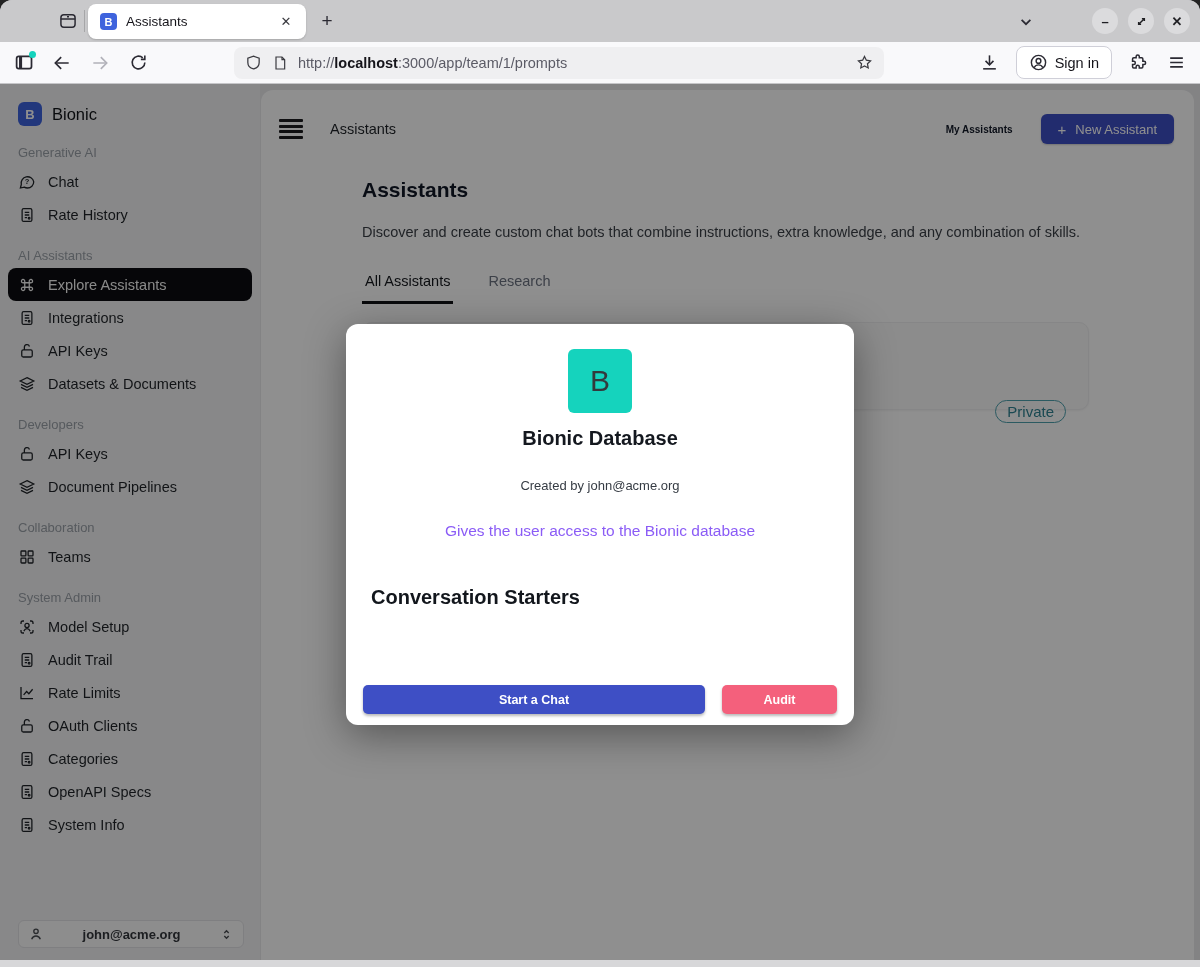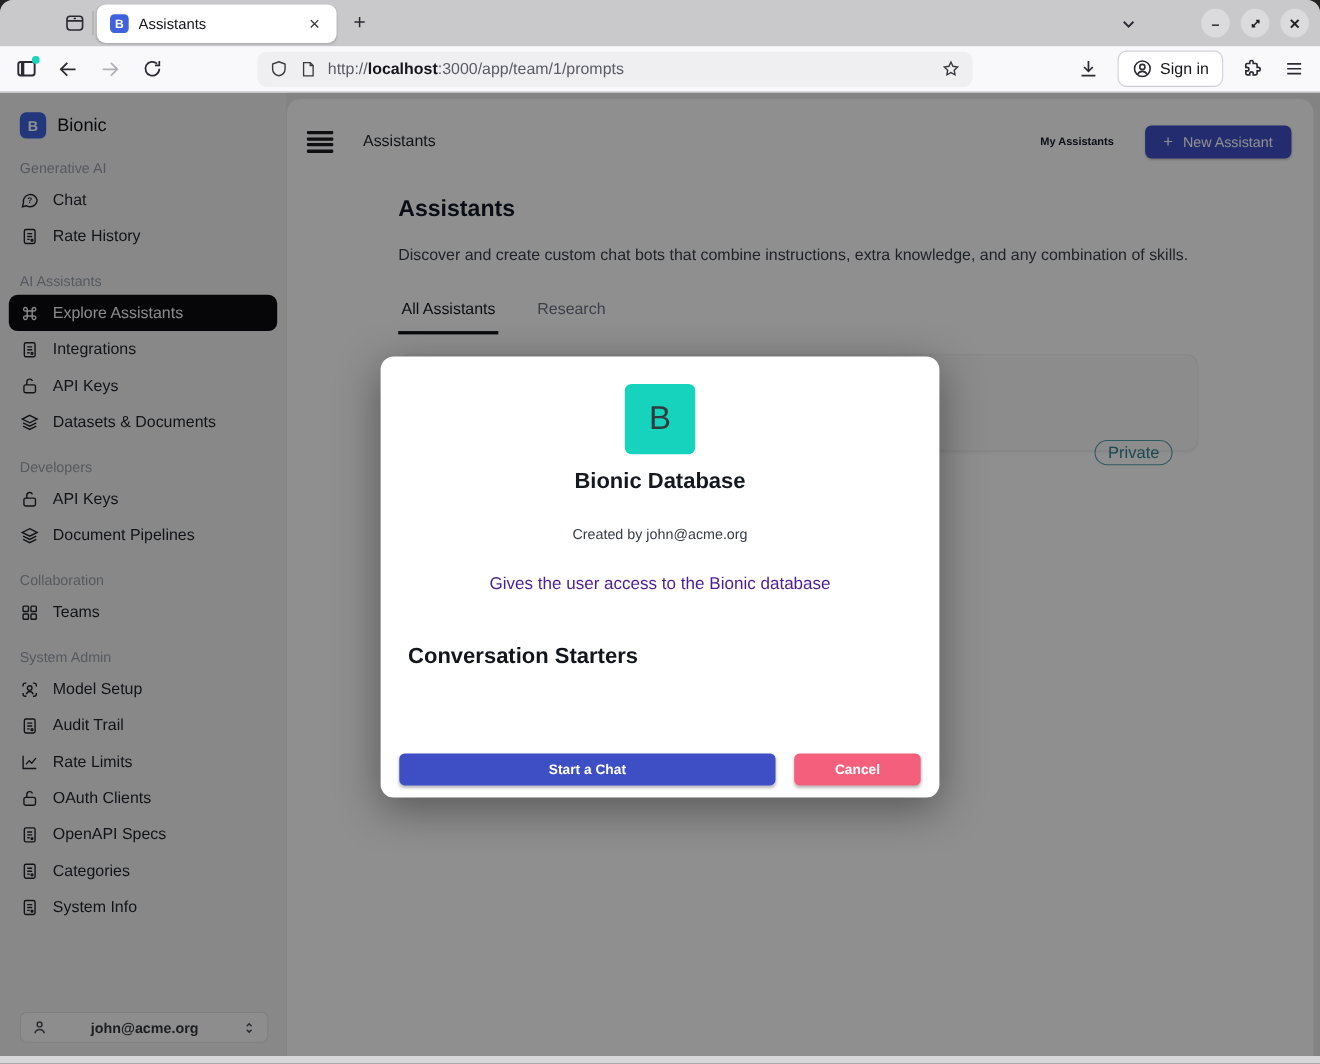--- a/index.html
+++ b/index.html
@@ -70,21 +70,21 @@
   .asst-card { margin-top:18px; width:727px; height:88px; background:#fafafa; border:1px solid #efeff1; border-radius:10px; box-shadow:0 1px 2px rgba(0,0,0,.05); position:relative; }
   .private-badge { position:absolute; right:22px; top:33px; padding:2px 11px; border:1.5px solid #4da0ae; color:var(--badge-teal,#2f8292); border-radius:999px; font-size:15px;margin-top:44px; }
 
   .overlay { position:absolute; inset:0; background:rgba(0,0,0,0.44); z-index:5; }
 
   
   .modal { position:fixed; left:346px; top:324px; width:508px; height:401px; background:#fff; border-radius:12px; box-shadow:0 10px 40px rgba(0,0,0,.4); z-index:10; text-align:center; }
   .m-avatar { width:64px; height:64px; border-radius:6px; background:var(--teal,#15d3bd); margin:25px auto 0; display:flex; align-items:center; justify-content:center; font-size:30px; color:#333a3d; }
   .m-title { margin-top:14px; font-size:20px; font-weight:bold; color:#14181f; }
   .m-created { margin-top:28px; font-size:13px; color:#363c44; }
-  .m-desc { margin-top:29px; font-size:15.5px; color:#4c1d95; }
+  .m-desc { margin-top:29px; font-size:15.5px; color:#8b5cf6; }
   .m-section { margin-top:46px; text-align:left; padding:0 25px; font-size:20px; font-weight:bold; color:#12161c; }
   .m-actions { position:absolute; left:17px; right:17px; bottom:11px; display:flex; gap:17px; }
   .btn { border:none; border-radius:5px; height:29px; color:#fff; font-size:12.5px; font-weight:bold; font-family:inherit; display:flex; align-items:center; justify-content:center; box-shadow:0 2px 3px rgba(0,0,0,.28); }
   .btn-start { flex:1; background:var(--accent-blue,#3e4fc5); }
   .btn-cancel { width:115px; background:var(--pink,#f4607c); }
 
   svg { display:block; }
 </style>
 </head>
 <body>
@@ -335,31 +335,31 @@
             <span>OAuth Clients</span>
           </div>
           <div class="nav-item">
             <span class="nav-icon">
               <svg fill="none" stroke="currentColor" stroke-width="1.7" width="18" height="18" viewBox="0 0 24 24">
                 <rect x="5.5" y="3.5" width="13" height="17" rx="2"></rect>
                 <path d="M9 8.5h6M9 12h6M9 15.5h3"></path>
                 <circle cx="14.8" cy="16.4" r="1.1"></circle>
               </svg>
             </span>
+            <span>Categories</span>
+          </div>
+          <div class="nav-item">
+            <span class="nav-icon">
+              <svg fill="none" stroke="currentColor" stroke-width="1.7" width="18" height="18" viewBox="0 0 24 24">
+                <rect x="5.5" y="3.5" width="13" height="17" rx="2"></rect>
+                <path d="M9 8.5h6M9 12h6M9 15.5h3"></path>
+                <circle cx="14.8" cy="16.4" r="1.1"></circle>
+              </svg>
+            </span>
             <span>OpenAPI Specs</span>
-          </div>
-          <div class="nav-item">
-            <span class="nav-icon">
-              <svg fill="none" stroke="currentColor" stroke-width="1.7" width="18" height="18" viewBox="0 0 24 24">
-                <rect x="5.5" y="3.5" width="13" height="17" rx="2"></rect>
-                <path d="M9 8.5h6M9 12h6M9 15.5h3"></path>
-                <circle cx="14.8" cy="16.4" r="1.1"></circle>
-              </svg>
-            </span>
-            <span>Categories</span>
           </div>
           <div class="nav-item">
             <span class="nav-icon">
               <svg fill="none" stroke="currentColor" stroke-width="1.7" width="18" height="18" viewBox="0 0 24 24">
                 <rect x="5.5" y="3.5" width="13" height="17" rx="2"></rect>
                 <path d="M9 8.5h6M9 12h6M9 15.5h3"></path>
                 <circle cx="14.8" cy="16.4" r="1.1"></circle>
               </svg>
             </span>
             <span>System Info</span>
@@ -415,15 +415,15 @@
 </div>
 
 <div class="modal">
   <div class="m-avatar">B</div>
   <div class="m-title">Bionic Database</div>
   <div class="m-created">Created by john@acme.org</div>
   <div class="m-desc">Gives the user access to the Bionic database</div>
   <div class="m-section">Conversation Starters</div>
   <div class="m-actions">
     <button class="btn btn-start">Start a Chat</button>
-    <button class="btn btn-cancel">Cancel</button>
+    <button class="btn btn-cancel">Audit</button>
   </div>
 </div>
 
 </body></html>

